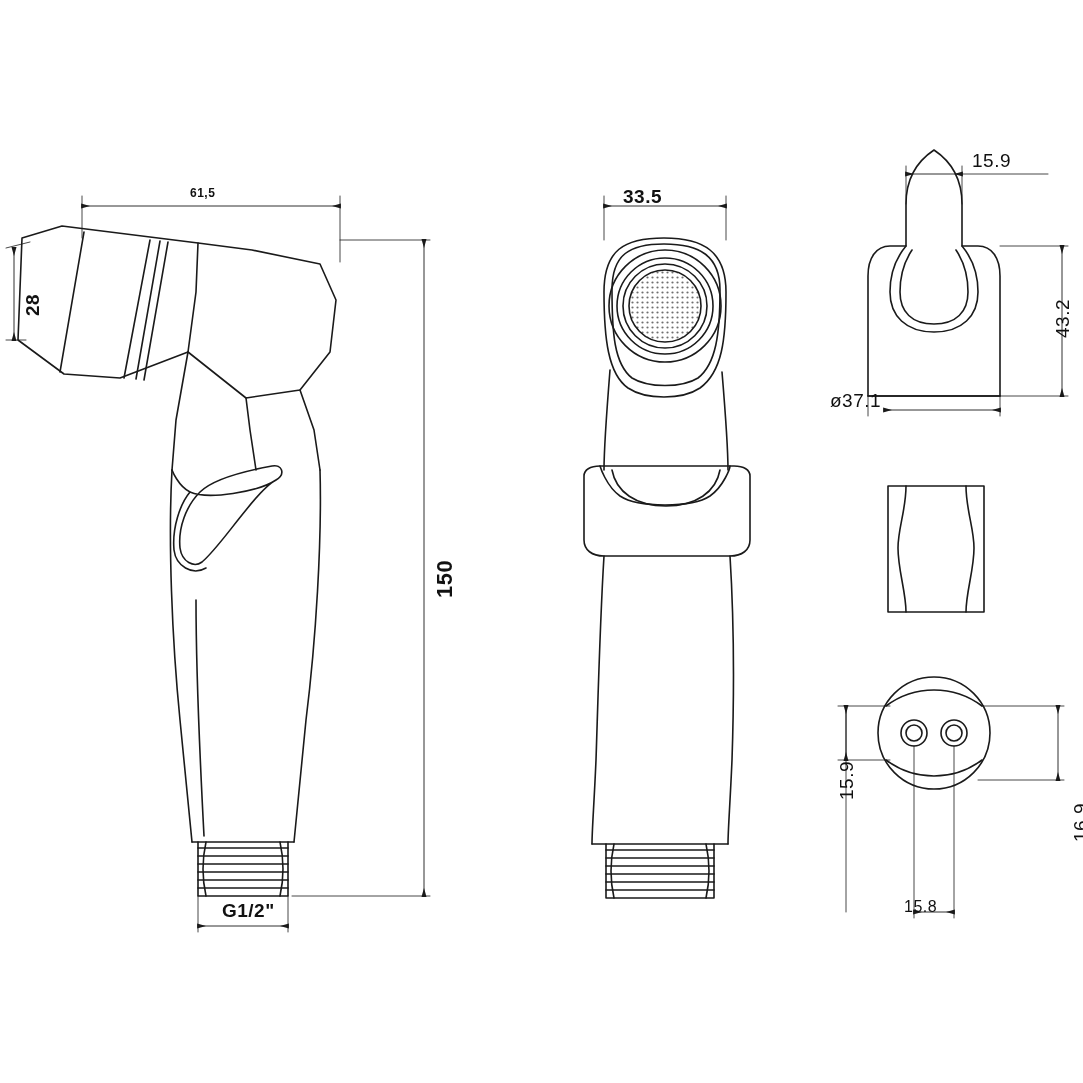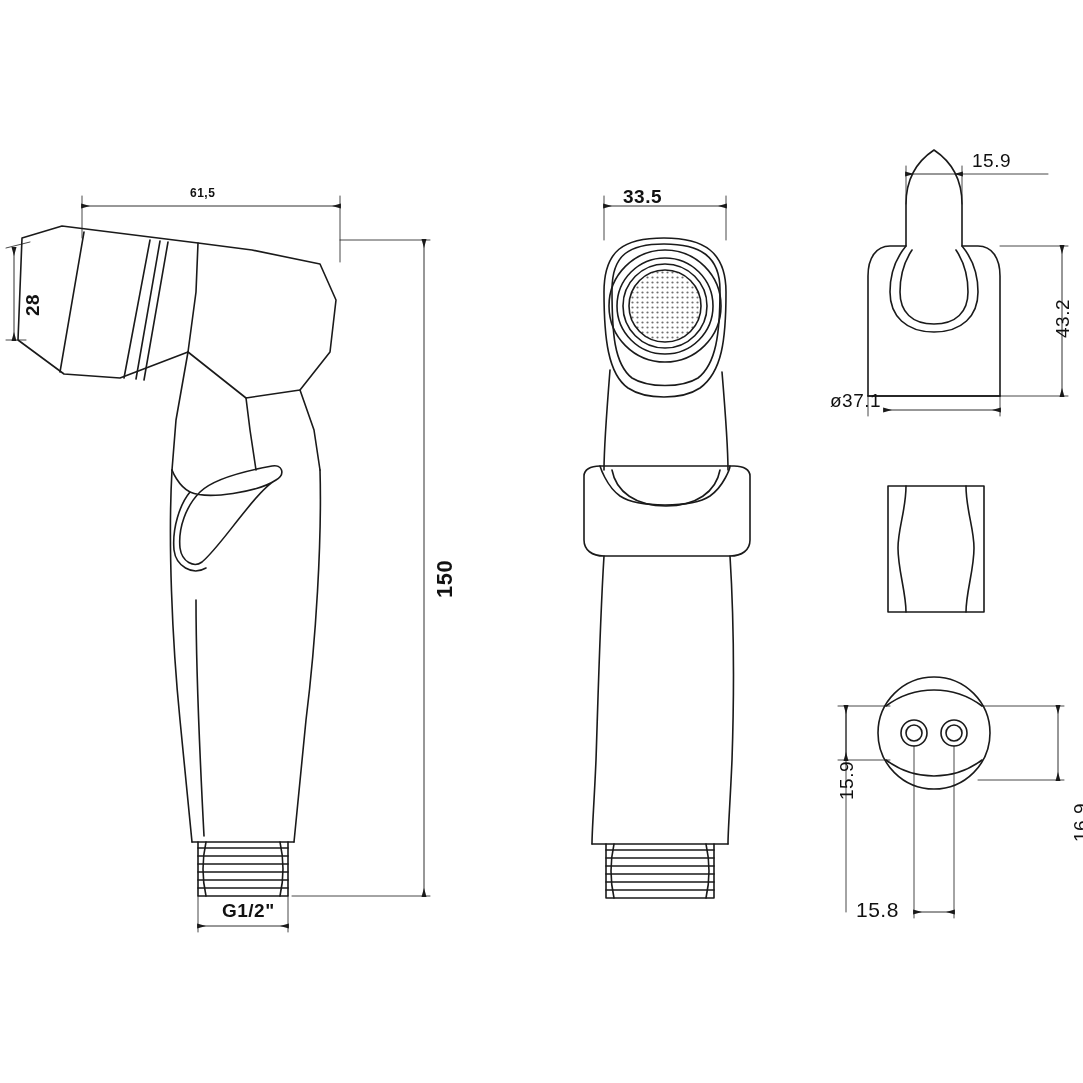--- a/index.html
+++ b/index.html
@@ -241,15 +241,15 @@
   <div class="dimtext" style="left:972px; top:150px; font-size:19px;">15.9</div>
 
   <div class="dimtext rot90" style="left:1052px; top:338px; font-size:19px;">43.2</div>
 
   <div class="dimtext" style="left:790px; top:390px; font-size:19px;margin-left:40px;">ø37.1</div>
 
   <div class="dimtext rot90" style="left:836px; top:800px; font-size:19px;">15.9</div>
 
   <div class="dimtext rot90" style="left:1070px; top:842px; font-size:19px;">16.9</div>
 
-  <div class="dimtext" style="left:856px; top:898px; font-size:21px;">15.8</div>
+  <div class="dimtext" style="left:904px; top:898px; font-size:16px;">15.8</div>
 
 </div>
 
 </body></html>

